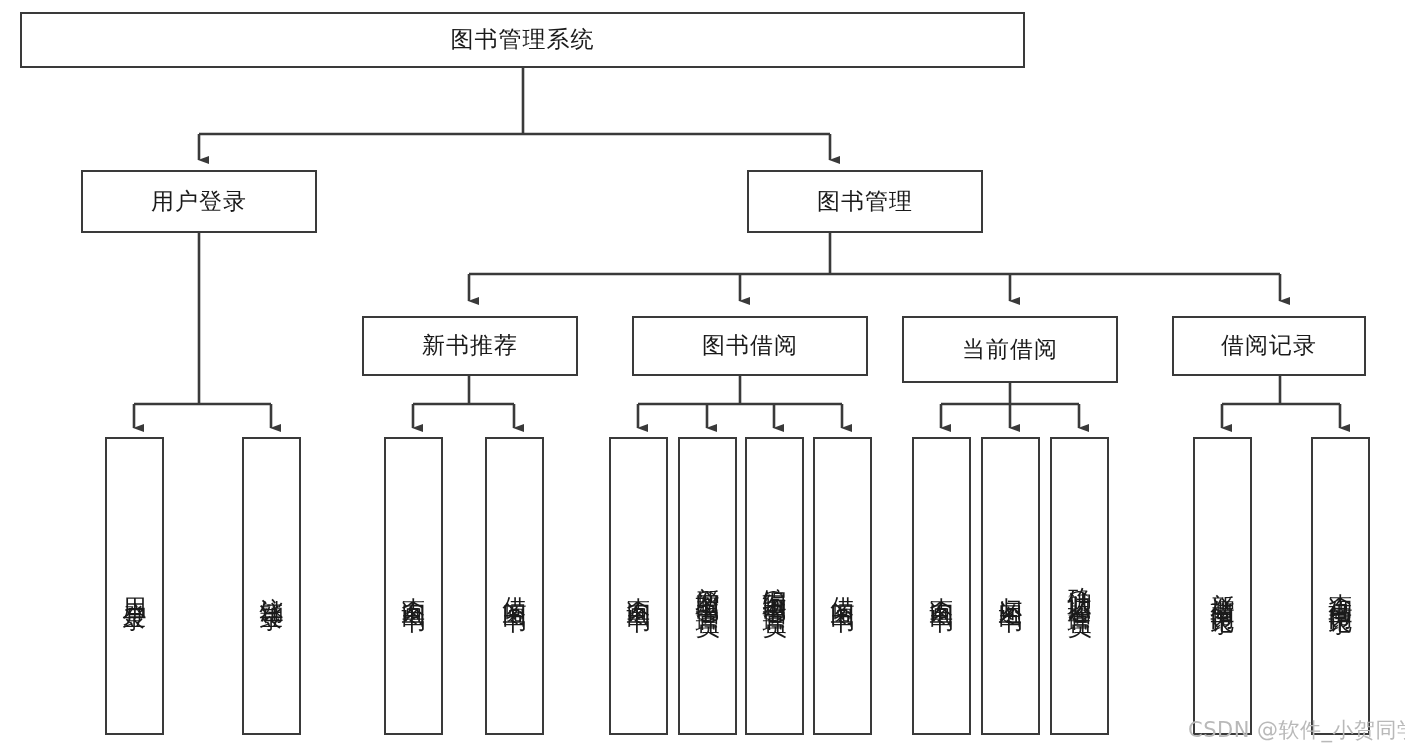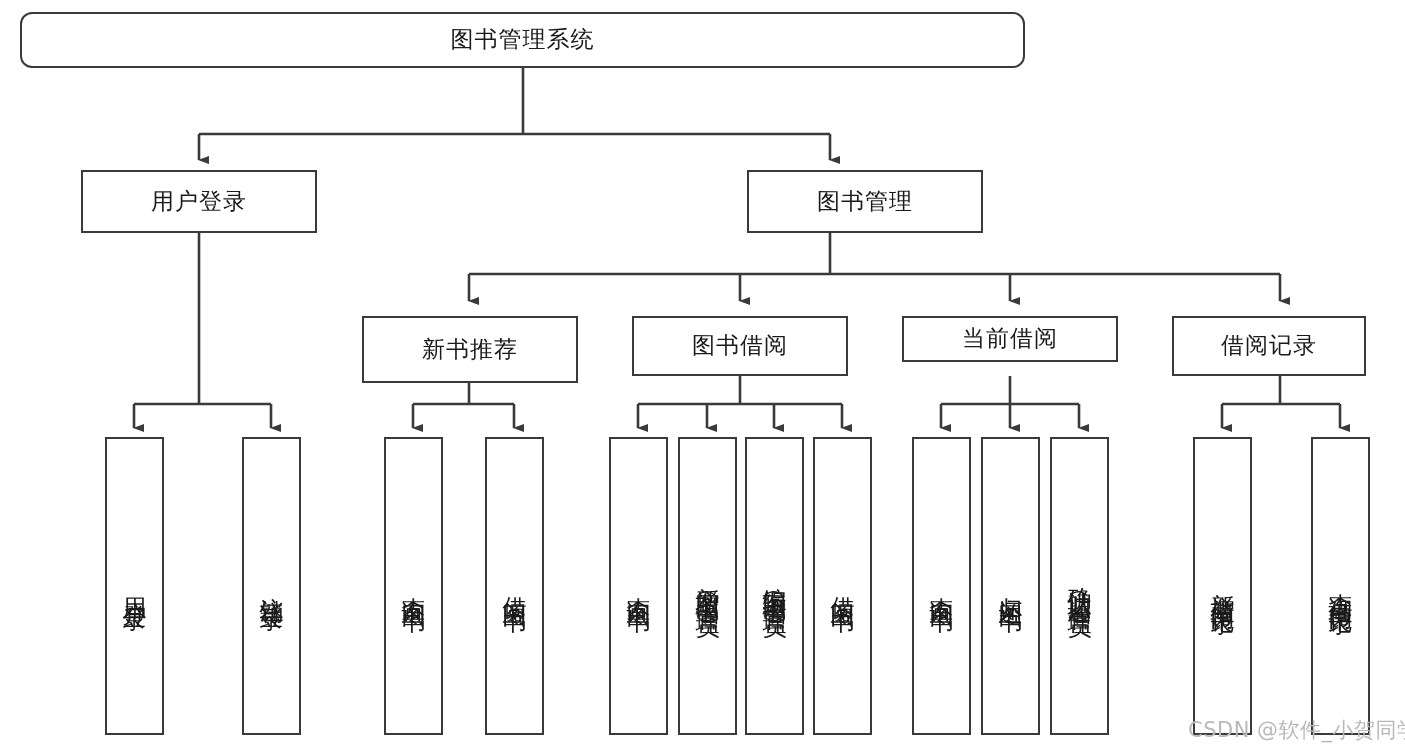--- a/index.html
+++ b/index.html
@@ -116,38 +116,38 @@
       <path d="M1010,404 L1010,428" marker-end="url(#arrow)"></path>
       <path d="M1079,404 L1079,428" marker-end="url(#arrow)"></path>
 
       <path d="M1280,376 L1280,404"></path>
       <path d="M1222,404 L1340,404"></path>
       <path d="M1222,404 L1222,428" marker-end="url(#arrow)"></path>
       <path d="M1340,404 L1340,428" marker-end="url(#arrow)"></path>
     </g>
   </svg>
 
-  <div class="node horiz" style="left:20px; top:12px; width:1005px; height:56px;border-radius:12px;">
+  <div class="node horiz" style="left:20px; top:12px; width:1005px; height:56px;">
     <span class="label">图书管理系统</span>
   </div>
 
   <div class="node horiz" style="left:81px; top:170px; width:236px; height:63px;">
     <span class="label">用户登录</span>
   </div>
   <div class="node horiz" style="left:711px; top:170px; width:236px; height:63px;margin-left:36px;">
     <span class="label">图书管理</span>
   </div>
 
-  <div class="node horiz" style="left:362px; top:316px; width:216px; height:67px;">
+  <div class="node horiz" style="left:362px; top:316px; width:216px; height:60px;">
     <span class="label">新书推荐</span>
   </div>
-  <div class="node horiz" style="left:632px; top:316px; width:216px; height:60px;">
+  <div class="node horiz" style="left:632px; top:316px; width:236px; height:60px;">
     <span class="label">图书借阅</span>
   </div>
-  <div class="node horiz" style="left:902px; top:316px; width:216px; height:46px;">
+  <div class="node horiz" style="left:902px; top:316px; width:216px; height:67px;">
     <span class="label">当前借阅</span>
   </div>
   <div class="node horiz" style="left:1172px; top:316px; width:194px; height:60px;">
     <span class="label">借阅记录</span>
   </div>
 
   <div class="node vert" style="left:105px; top:437px; width:59px; height:298px;">
     <span class="label">用户登录</span>
   </div>
   <div class="node vert" style="left:242px; top:437px; width:59px; height:298px;">

